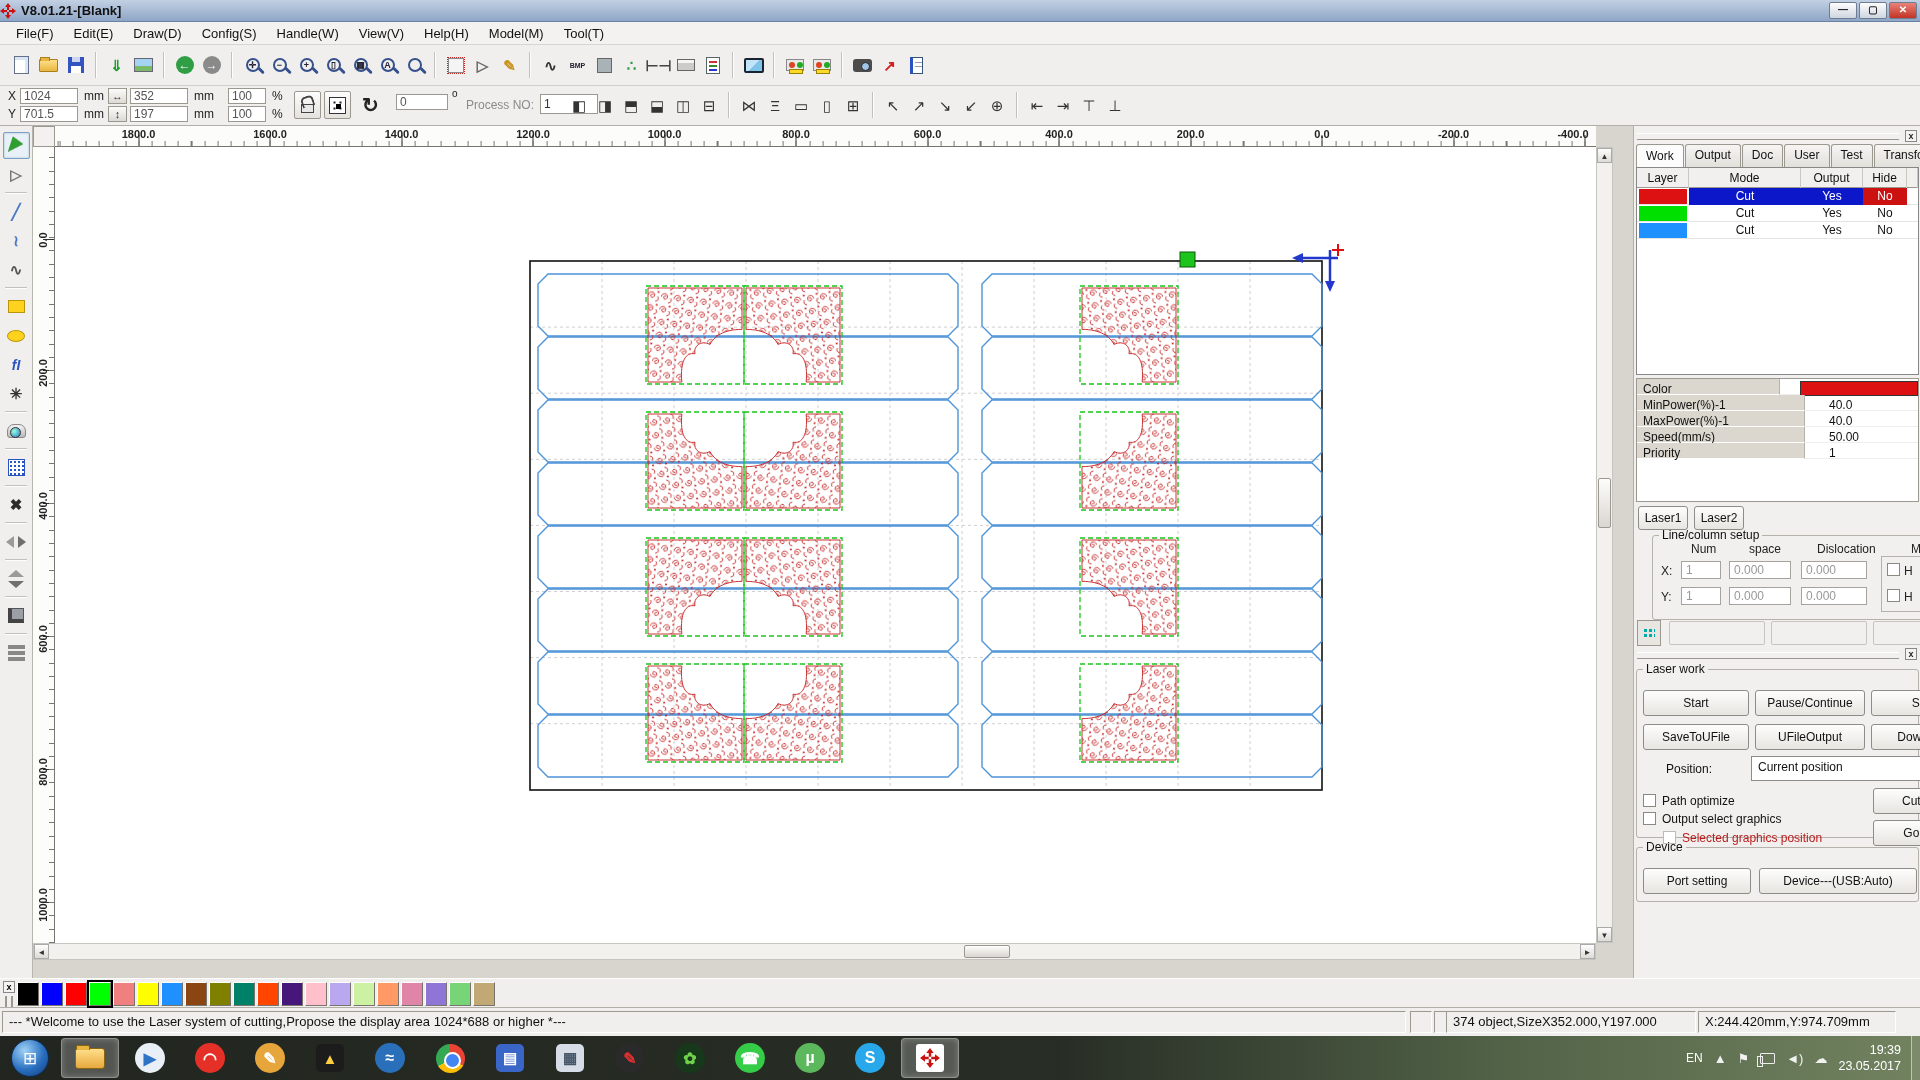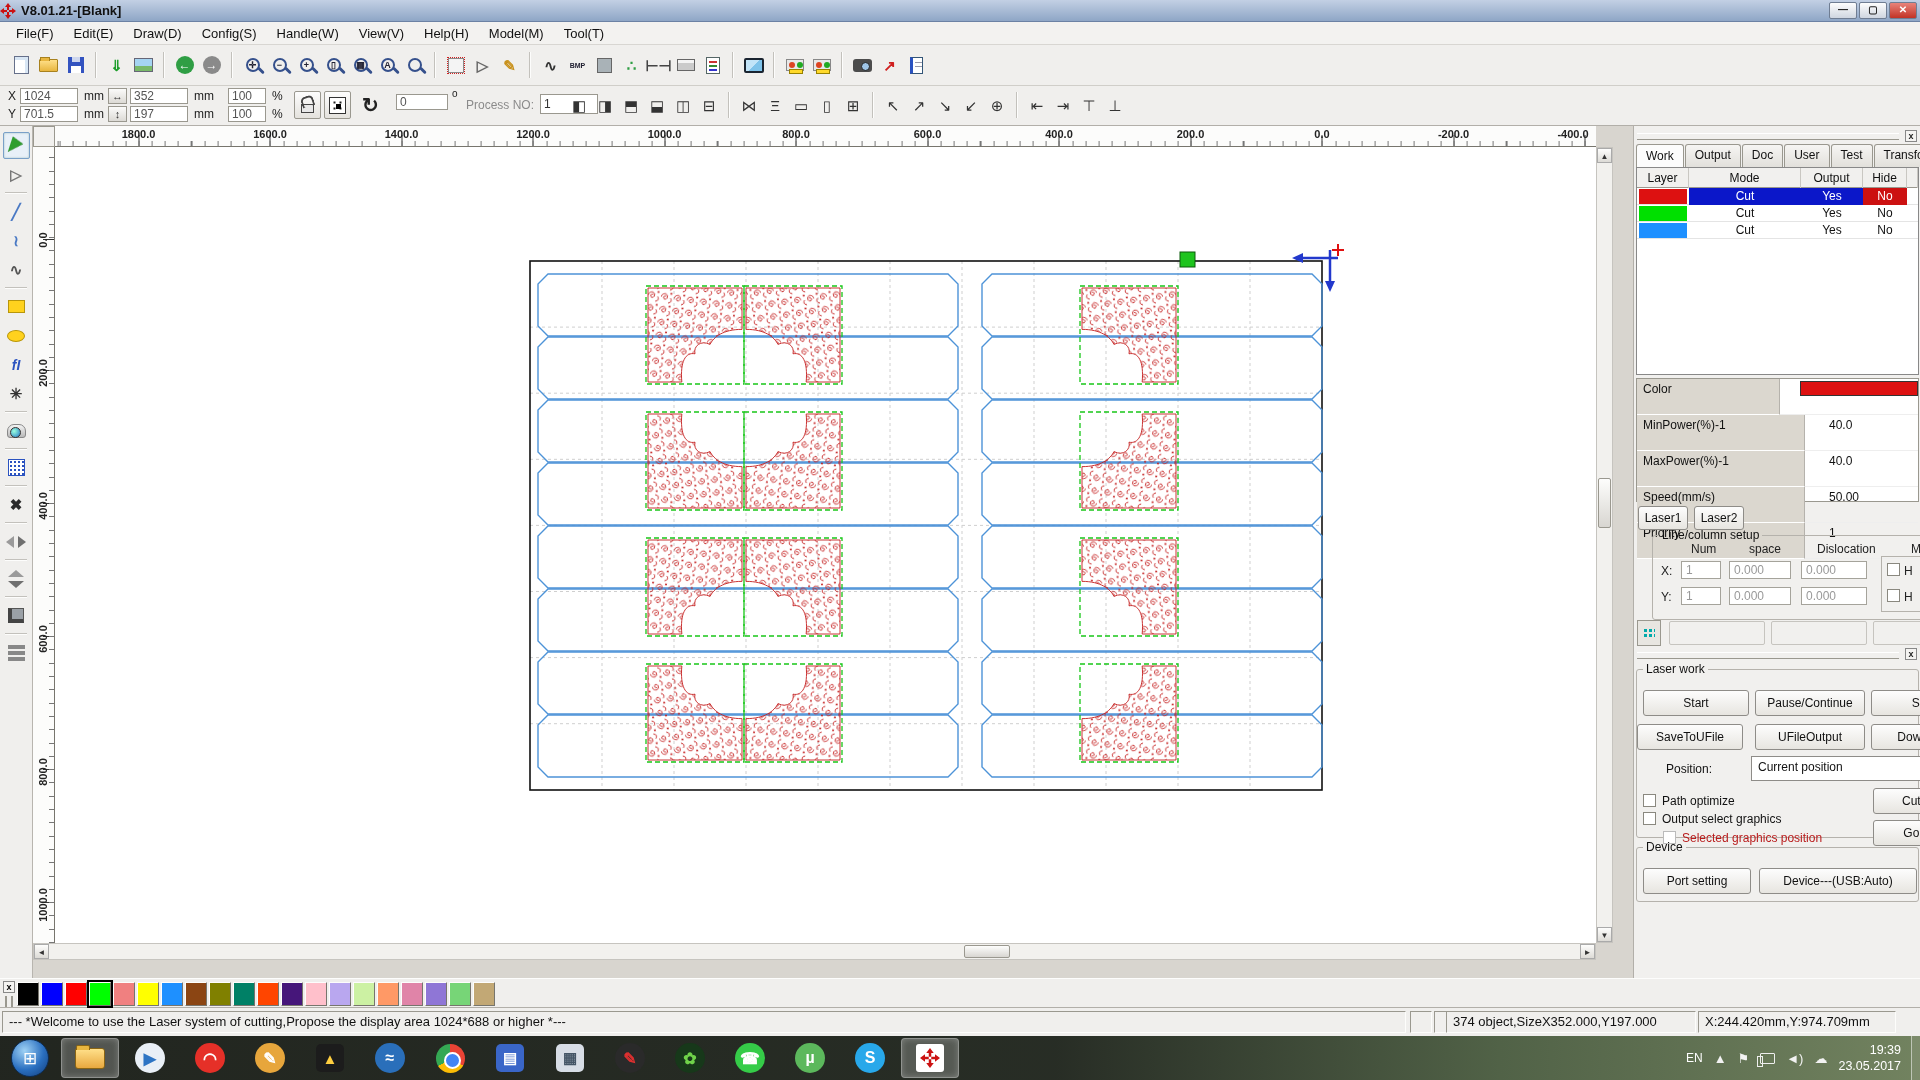--- a/index.html
+++ b/index.html
@@ -110,21 +110,21 @@
   .ptab{padding:3px 9px 2px;border:1px solid #9a988f;border-bottom:none;background:linear-gradient(#f6f5f3,#e2e0db);border-radius:3px 3px 0 0;margin-right:1px;white-space:nowrap;flex:none}
   .ptab.active{background:#fcfcfc;position:relative;z-index:2;padding-top:4px}
   #ltable{position:absolute;left:2px;top:41px;width:283px;height:208px;background:#fff;border:1px solid #888;overflow:hidden}
   .lrow{display:grid;grid-template-columns:52px 112px 62px 44px 1fr;height:17px;line-height:17px;text-align:center;border-bottom:1px solid #e4e4e4}
   .lrow.head{height:20px;line-height:20px;background:#f1f0ee;border-bottom:1px solid #9a988f;font-weight:normal}
   .lrow.head>div{border-right:1px solid #c9c7c2}
   .lrow.sel>.c-mode,.lrow.sel>.c-out{background:#0b17c9;color:#fff}
   .lrow.sel>.c-hide{background:#cc1111;color:#fff}
   .swatchcell{margin:1px 2px;height:15px}
   #params{position:absolute;left:2px;top:252px;width:283px;height:124px;background:#fff;border:1px solid #9a988f}
-  .prow{display:flex;height:36px;line-height:20px}
+  .prow{display:flex;height:16px;line-height:20px}
   .prow .pl{width:168px;background:#dbd7cf;border-bottom:1px solid #fff;border-right:1px solid #b5b2ac;padding-left:6px}
   .prow .pv{flex:1;padding-left:24px;border-bottom:1px solid #eee}
   .prow .pv .cswatch{margin:2px 0 0 -4px;height:15px;width:120px;border:1px solid #333}
   .btn{background:linear-gradient(#fdfdfd,#e7e5e0);border:1px solid #8e8c88;border-radius:3px;font-size:12px;color:#111;text-align:center;position:absolute;font-family:inherit;overflow:hidden;white-space:nowrap}
   fieldset{position:absolute;border:1px solid #b5b2ac;border-radius:3px}
   legend{font-size:12px;margin-left:6px;padding:0 3px;color:#111}
   #linecol{left:18px;top:402px;width:330px;height:92px}
   #linecol .hdr{position:absolute;font-size:12px;color:#222}
   #linecol input{position:absolute;height:18px;border:1px solid #a5a39b;background:#fff;color:#999;font-size:12px;padding:0 4px;font-family:inherit}
   .cb{position:absolute;width:13px;height:13px;border:1px solid #8a887f;background:#fff}
@@ -703,21 +703,21 @@
       <div class="dockstub" style="left:236px"></div>
     </div>
     <div class="pgrip" style="top:526px"></div>
     <div class="pclose" style="top:522px;right:3px">x</div>
 
     <fieldset id="laserwork">
       <legend>Laser work</legend>
       <button class="btn" style="left:6px;top:14px;width:106px">Start</button>
       <button class="btn" style="left:118px;top:14px;width:110px">Pause/Continue</button>
       <button class="btn" style="left:234px;top:14px;width:106px">Stop</button>
-      <button class="btn" style="left:0;top:48px;width:106px">SaveToUFile</button>
+      <button class="btn" style="left:6px;top:48px;width:106px">SaveToUFile</button>
       <button class="btn" style="left:118px;top:48px;width:110px">UFileOutput</button>
       <button class="btn" style="left:234px;top:48px;width:106px">Download</button>
       <span id="poslabel">Position:</span>
       <div id="poscombo">Current position</div>
       <span class="cb" style="left:6px;top:118px"></span>
       <span class="cblabel" style="left:25px;top:118px">Path optimize</span>
       <span class="cb" style="left:6px;top:136px"></span>
       <span class="cblabel" style="left:25px;top:136px">Output select graphics</span>
       <span class="cb dis" style="left:26px;top:155px"></span>
       <span class="cblabel gray2" style="left:45px;top:155px">Selected graphics position</span>

